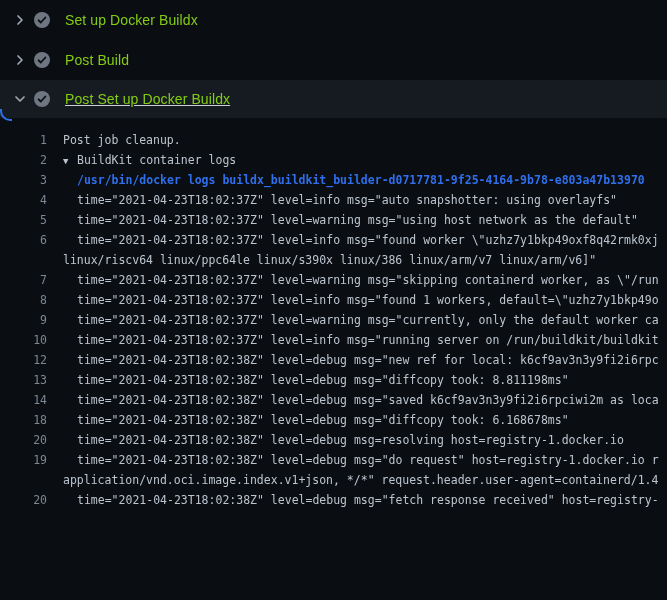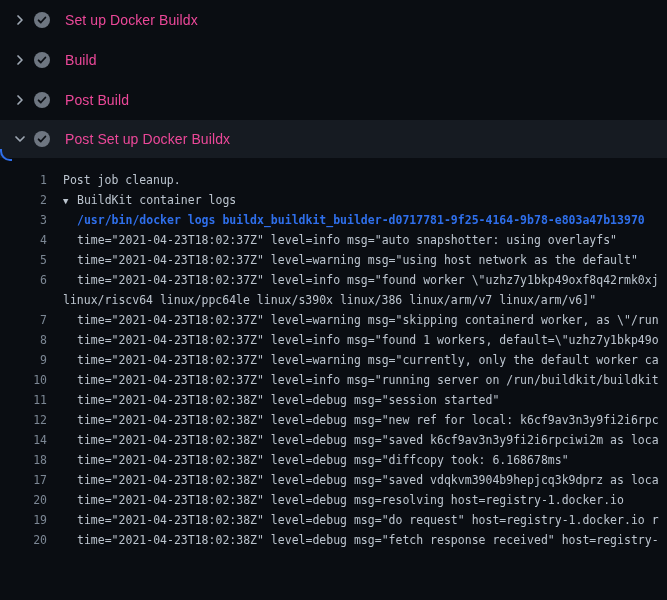--- a/index.html
+++ b/index.html
@@ -16,35 +16,36 @@
     display:flex;align-items:center;
     height:40px;
     padding-left:12px;
     cursor:pointer;
     color:#c9d1d9;
   }
   .step.expanded{
     height:38px;
     background:#161b22;
     position:relative;
+    text-decoration:underline;
   }
   .step .chev{
     width:16px;height:16px;flex:none;
     color:#9ea7b3;
     display:flex;align-items:center;justify-content:center;
     margin-right:6px;
   }
   .step .check{
     width:16px;height:16px;flex:none;
     margin-right:15px;
     display:flex;align-items:center;justify-content:center;
   }
   .step .title{
     font-size:14px;
-    color:#ec4899;
+    color:#84cc16;
     letter-spacing:.1px;
   }
   .focus-corner{
     position:absolute;
     left:0;bottom:-3px;
     width:10px;height:10px;
     border-left:2px solid #2f6feb;
     border-bottom:2px solid #2f6feb;
     border-bottom-left-radius:10px;
     pointer-events:none;
@@ -101,34 +102,20 @@
           <svg width="16" height="16" viewBox="0 0 16 16">
             <path d="M6 4l4 4-4 4" fill="none" stroke="currentColor" stroke-width="1.7" stroke-linecap="round" stroke-linejoin="round"></path>
           </svg>
         </span>
         <span class="check">
           <svg width="16" height="16" viewBox="0 0 16 16">
             <circle cx="8" cy="8" r="8" fill="#6e7681"></circle>
             <path d="M4.6 8.3l2.2 2.2 4.6-5" fill="none" stroke="#0b0e13" stroke-width="1.8" stroke-linecap="round" stroke-linejoin="round"></path>
           </svg>
         </span>
-        <span class="title">Build</span>
-      </div>
-      <div class="step">
-        <span class="chev">
-          <svg width="16" height="16" viewBox="0 0 16 16">
-            <path d="M6 4l4 4-4 4" fill="none" stroke="currentColor" stroke-width="1.7" stroke-linecap="round" stroke-linejoin="round"></path>
-          </svg>
-        </span>
-        <span class="check">
-          <svg width="16" height="16" viewBox="0 0 16 16">
-            <circle cx="8" cy="8" r="8" fill="#6e7681"></circle>
-            <path d="M4.6 8.3l2.2 2.2 4.6-5" fill="none" stroke="#0b0e13" stroke-width="1.8" stroke-linecap="round" stroke-linejoin="round"></path>
-          </svg>
-        </span>
         <span class="title">Post Build</span>
       </div>
       <div class="step expanded">
         <span class="chev">
           <svg width="16" height="16" viewBox="0 0 16 16">
             <path d="M4 6l4 4 4-4" fill="none" stroke="currentColor" stroke-width="1.7" stroke-linecap="round" stroke-linejoin="round"></path>
           </svg>
         </span>
         <span class="check">
           <svg width="16" height="16" viewBox="0 0 16 16">
@@ -145,22 +132,22 @@
       <div class="line k-group"><span class="num">2</span><span class="content"><span class="marker">▼</span><span>BuildKit container logs</span></span></div>
       <div class="line k-cmd"><span class="num">3</span><span class="content">/usr/bin/docker logs buildx_buildkit_builder-d0717781-9f25-4164-9b78-e803a47b13970</span></div>
       <div class="line k-log"><span class="num">4</span><span class="content">time="2021-04-23T18:02:37Z" level=info msg="auto snapshotter: using overlayfs"</span></div>
       <div class="line k-log"><span class="num">5</span><span class="content">time="2021-04-23T18:02:37Z" level=warning msg="using host network as the default"</span></div>
       <div class="line k-log"><span class="num">6</span><span class="content">time="2021-04-23T18:02:37Z" level=info msg="found worker \"uzhz7y1bkp49oxf8q42rmk0xj</span></div>
       <div class="line k-wrap"><span class="num"></span><span class="content">linux/riscv64 linux/ppc64le linux/s390x linux/386 linux/arm/v7 linux/arm/v6]"</span></div>
       <div class="line k-log"><span class="num">7</span><span class="content">time="2021-04-23T18:02:37Z" level=warning msg="skipping containerd worker, as \"/run</span></div>
       <div class="line k-log"><span class="num">8</span><span class="content">time="2021-04-23T18:02:37Z" level=info msg="found 1 workers, default=\"uzhz7y1bkp49o</span></div>
       <div class="line k-log"><span class="num">9</span><span class="content">time="2021-04-23T18:02:37Z" level=warning msg="currently, only the default worker ca</span></div>
       <div class="line k-log"><span class="num">10</span><span class="content">time="2021-04-23T18:02:37Z" level=info msg="running server on /run/buildkit/buildkit</span></div>
-      <div class="line k-log"><span class="num">11</span><span class="content">time="2021-04-23T18:02:38Z" level=debug msg="session started"</span></div>
       <div class="line k-log"><span class="num">12</span><span class="content">time="2021-04-23T18:02:38Z" level=debug msg="new ref for local: k6cf9av3n3y9fi2i6rpc</span></div>
+      <div class="line k-log"><span class="num">13</span><span class="content">time="2021-04-23T18:02:38Z" level=debug msg="diffcopy took: 8.811198ms"</span></div>
       <div class="line k-log"><span class="num">14</span><span class="content">time="2021-04-23T18:02:38Z" level=debug msg="saved k6cf9av3n3y9fi2i6rpciwi2m as loca</span></div>
       <div class="line k-log"><span class="num">18</span><span class="content">time="2021-04-23T18:02:38Z" level=debug msg="diffcopy took: 6.168678ms"</span></div>
-      <div class="line k-log"><span class="num">17</span><span class="content">time="2021-04-23T18:02:38Z" level=debug msg="saved vdqkvm3904b9hepjcq3k9dprz as loca</span></div>
       <div class="line k-log"><span class="num">20</span><span class="content">time="2021-04-23T18:02:38Z" level=debug msg=resolving host=registry-1.docker.io</span></div>
       <div class="line k-log"><span class="num">19</span><span class="content">time="2021-04-23T18:02:38Z" level=debug msg="do request" host=registry-1.docker.io r</span></div>
+      <div class="line k-wrap"><span class="num"></span><span class="content">application/vnd.oci.image.index.v1+json, */*" request.header.user-agent=containerd/1.4</span></div>
       <div class="line k-log"><span class="num">20</span><span class="content">time="2021-04-23T18:02:38Z" level=debug msg="fetch response received" host=registry-</span></div>
     </div>
 </div>
 
 </body></html>

